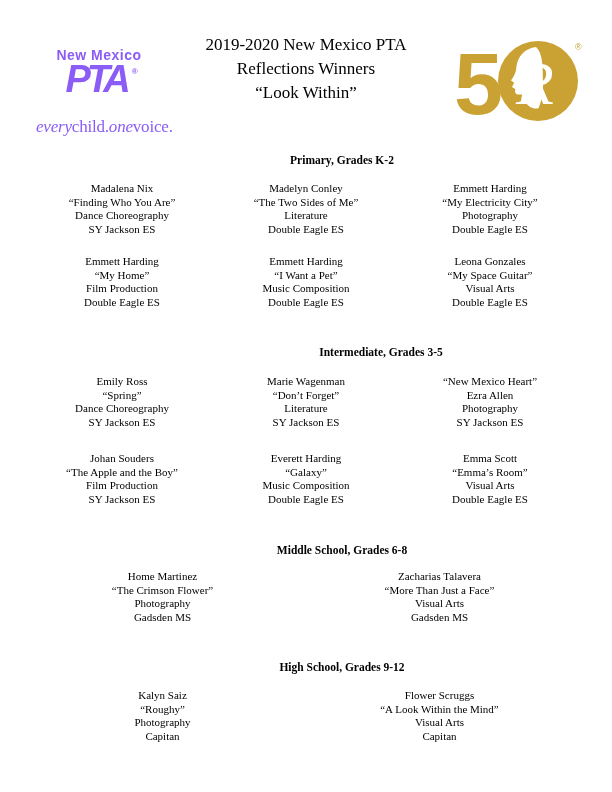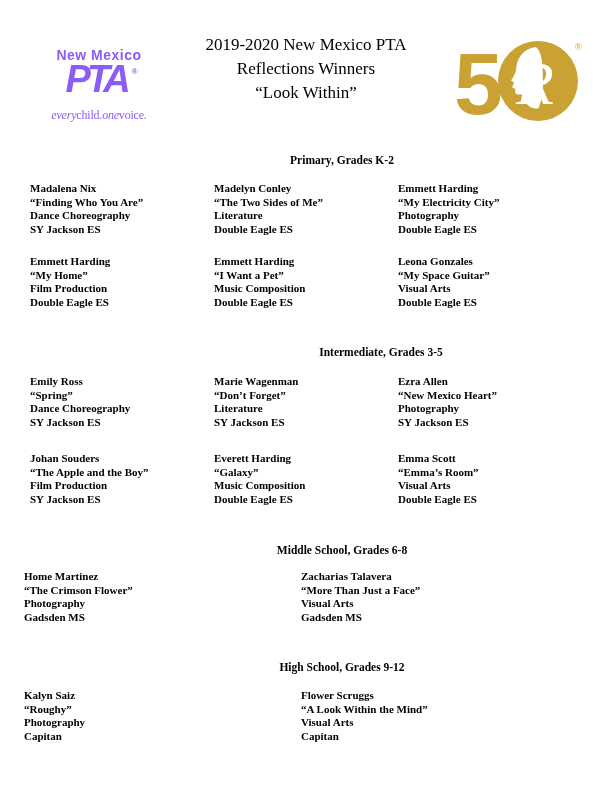--- a/index.html
+++ b/index.html
@@ -31,39 +31,40 @@
     font-family:"Liberation Sans","DejaVu Sans",sans-serif;
     font-weight:bold;font-style:italic;
     font-size:38px;line-height:34px;letter-spacing:-4px;
     position:relative;
   }
   .pta-reg{
     font-size:8px;letter-spacing:0;
     position:relative;top:-18px;left:5px;font-style:normal;
   }
   .pta-tagline{
-    font-size:12px;line-height:15px;margin-top:1px;
+    font-size:17px;line-height:15px;margin-top:12px;
     letter-spacing:-0.2px;white-space:nowrap;
   }
   .pta-tagline .it{font-style:italic;}
   .logo50{position:absolute;left:456px;top:34px;}
   
   .sec-head{
     position:absolute;left:0;width:612px;
     text-align:center;font-weight:bold;
     font-size:11.5px;line-height:14px;margin-left:36px;
   }
   .row{
     position:absolute;left:30px;width:552px;
     display:grid;
   }
   .row.cols3{grid-template-columns:repeat(3,1fr);}
   .row.cols2{left:24px;width:554px;grid-template-columns:repeat(2,1fr);}
   .entry{
-    font-size:11px;line-height:13.5px;font-weight:bold;
+    text-align:center;
+    font-size:11px;line-height:13.5px;
   }
   #h-primary{top:153px;}
   #p-row1{top:182px;}
   #p-row2{top:255px;}
   #h-intermediate{top:345px;padding-left:39px;}
   #i-row1{top:375px;}
   #i-row2{top:452px;}
   #h-middle{top:543px;}
   #m-row1{top:570px;}
   #h-high{top:660px;}
@@ -144,22 +145,22 @@
       <div>Dance Choreography</div>
       <div>SY Jackson ES</div>
     </div>
     <div class="entry">
       <div>Marie Wagenman</div>
       <div>“Don’t Forget”</div>
       <div>Literature</div>
       <div>SY Jackson ES</div>
     </div>
     <div class="entry">
+      <div>“New Mexico Heart”</div>
       <div>Ezra Allen</div>
-      <div>“New Mexico Heart”</div>
       <div>Photography</div>
       <div>SY Jackson ES</div>
     </div>
   </div>
   <div class="row cols3" id="i-row2">
     <div class="entry">
       <div>Johan Souders</div>
       <div>“The Apple and the Boy”</div>
       <div>Film Production</div>
       <div>SY Jackson ES</div>

